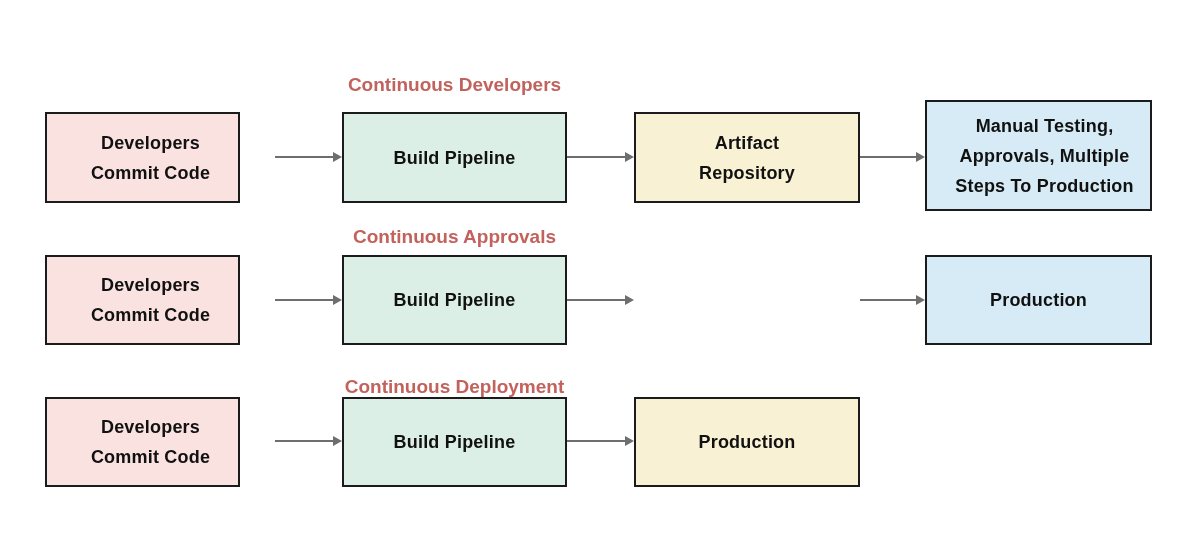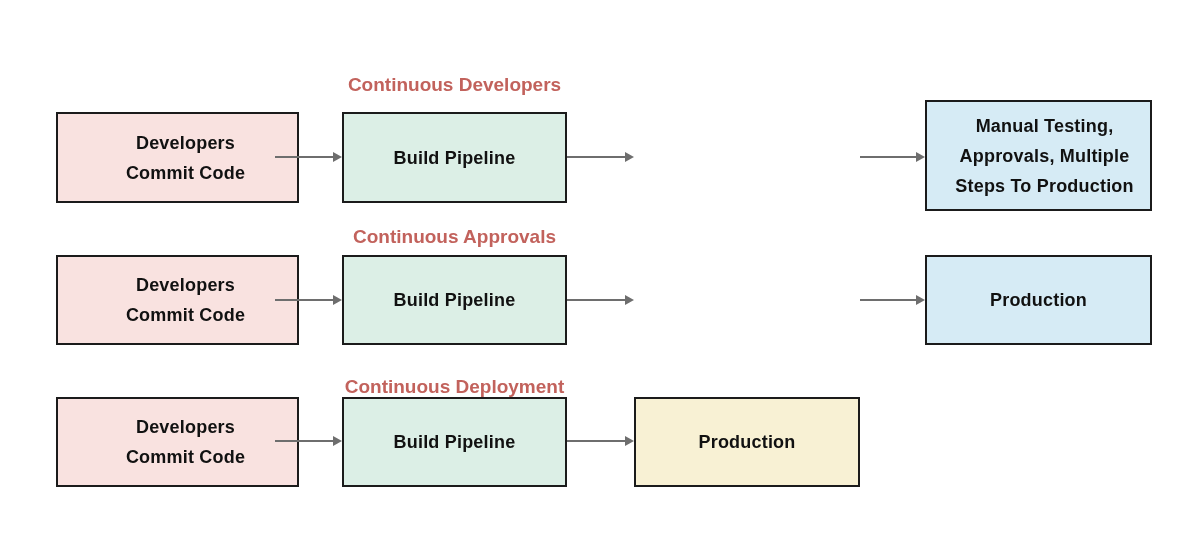--- a/index.html
+++ b/index.html
@@ -40,21 +40,21 @@
     justify-content: center;
     text-align: center;
     white-space: pre-line;
     font-size: 18px;
     font-weight: 700;
     color: #111111;
     line-height: 30px;
     letter-spacing: 0.2px;
   }
   
-  .c1 { left: 56px;  width: 243px; padding-left: 16px; }
+  .c1 { left: 45px;  width: 195px; padding-left: 16px; }
   .c2 { left: 342px; width: 225px; }
   .c3 { left: 634px; width: 226px; }
   .c4 { left: 925px; width: 227px; }
   
   .r1 { top: 112px; height: 91px; }
   .r1-tall { top: 100px; height: 111px; padding-left: 12px; }
   .r2 { top: 255px; height: 90px; }
   .r3 { top: 397px; height: 90px; }
 
   .arrow {
@@ -101,20 +101,22 @@
 Commit Code</div>
   <div class="arrow g1 ay1">
     <div class="arrow-line"></div>
     <div class="arrow-head"></div>
   </div>
   <div class="box c2 r1" style="background-color: rgb(220, 239, 230);">Build Pipeline</div>
   <div class="arrow g2 ay1">
     <div class="arrow-line"></div>
     <div class="arrow-head"></div>
   </div>
+  <div class="box c3 r1" style="background-color: rgb(248, 241, 212);">Artifact
+Repository</div>
   <div class="arrow g3 ay1">
     <div class="arrow-line"></div>
     <div class="arrow-head"></div>
   </div>
   <div class="box c4 r1-tall" style="background-color: rgb(214, 235, 245);">Manual Testing,
 Approvals, Multiple
 Steps To Production</div>
 
   <div class="row-title t-r2">Continuous Approvals</div>
 

